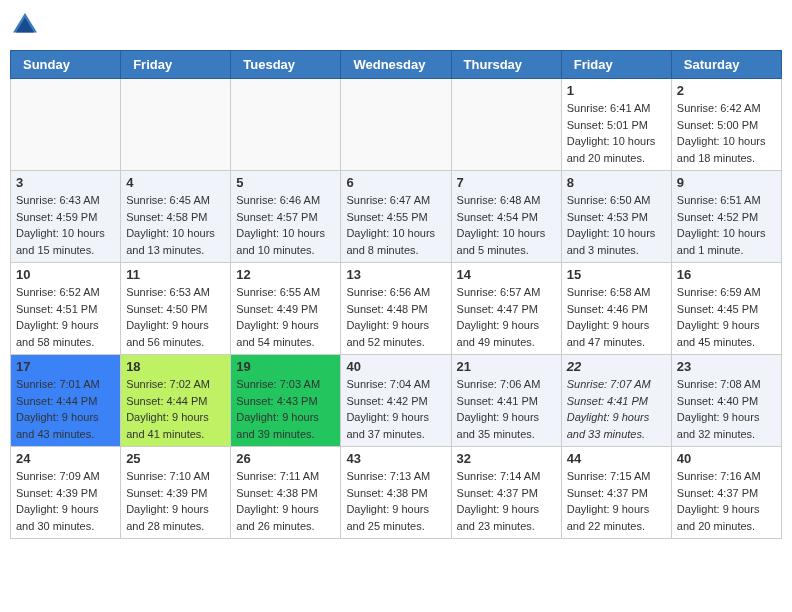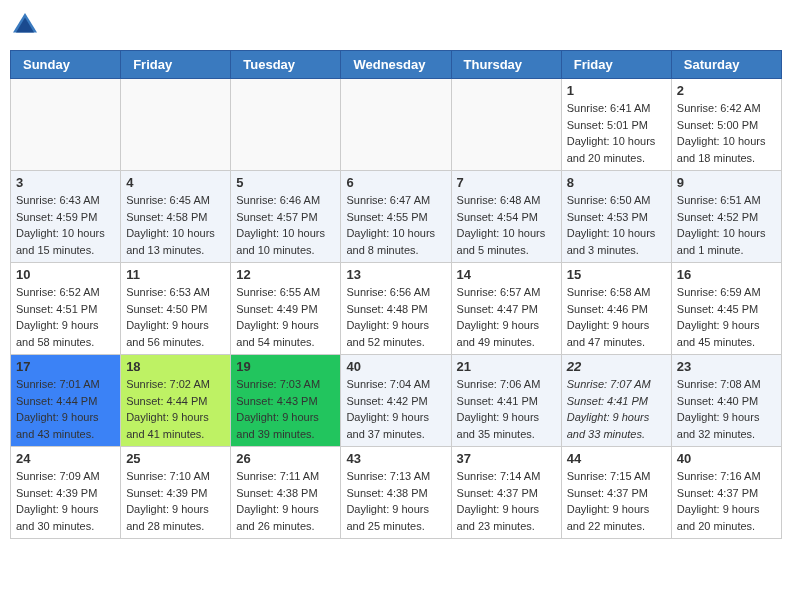--- a/index.html
+++ b/index.html
@@ -233,21 +233,21 @@
         </td>
         <td>
           <span class="day-number">26</span>
           <div class="day-info">Sunrise: 7:11 AM<br>Sunset: 4:38 PM<br>Daylight: 9 hours and 26 minutes.</div>
         </td>
         <td>
           <span class="day-number">43</span>
           <div class="day-info">Sunrise: 7:13 AM<br>Sunset: 4:38 PM<br>Daylight: 9 hours and 25 minutes.</div>
         </td>
         <td>
-          <span class="day-number">37</span>
+          <span class="day-number">32</span>
           <div class="day-info">Sunrise: 7:14 AM<br>Sunset: 4:37 PM<br>Daylight: 9 hours and 23 minutes.</div>
         </td>
         <td>
           <span class="day-number">44</span>
           <div class="day-info">Sunrise: 7:15 AM<br>Sunset: 4:37 PM<br>Daylight: 9 hours and 22 minutes.</div>
         </td>
         <td>
           <span class="day-number">40</span>
           <div class="day-info">Sunrise: 7:16 AM<br>Sunset: 4:37 PM<br>Daylight: 9 hours and 20 minutes.</div>
         </td>

